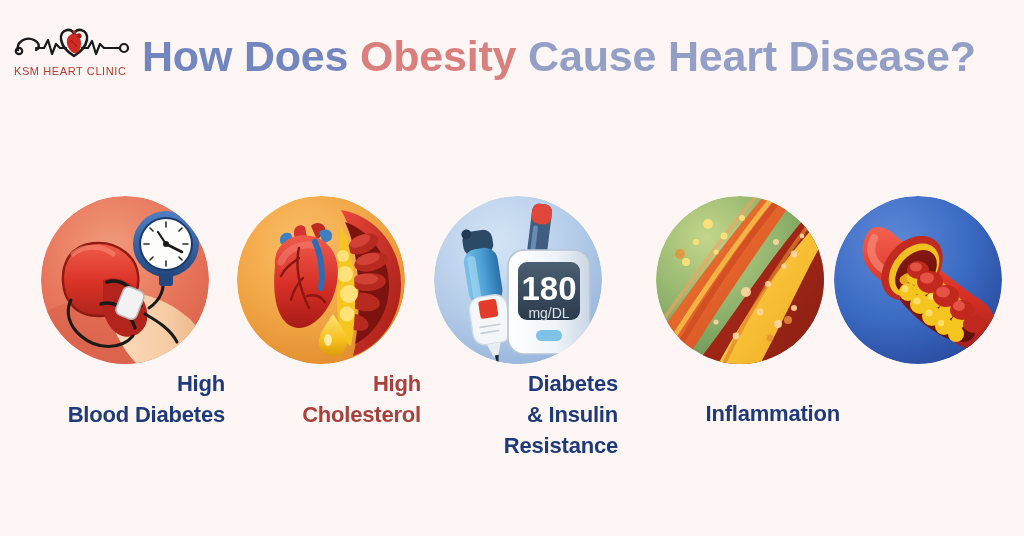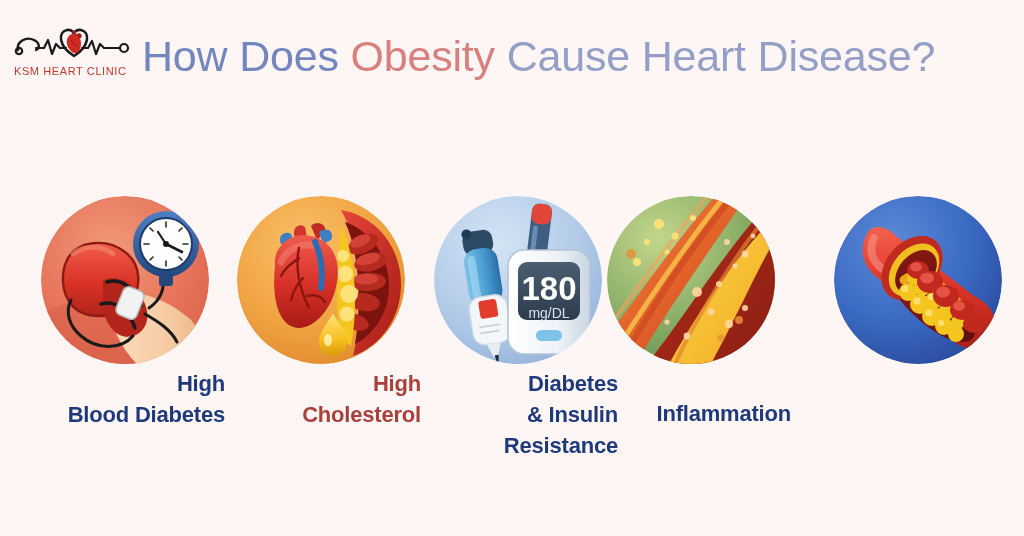--- a/index.html
+++ b/index.html
@@ -50,21 +50,21 @@
     white-space: nowrap;
   }
 
   .title {
     position: absolute;
     left: 142px;
     top: 26px;
     height: 60px;
     line-height: 60px;
     font-size: 43px;
-    font-weight: 400;
+    font-weight: 700;
     white-space: nowrap;
     font-family: "Liberation Sans", sans-serif;
   }
   .title span { letter-spacing: -0.2px; }
   .t-blue   { color: #7386bf; }
   .t-red    { color: #d9807f; }
   .t-light  { color: #939fc6; }
 
   
   .cards {
@@ -76,21 +76,21 @@
   }
   .card {
     position: absolute;
     top: 0;
     width: 200px;
     text-align: right;
   }
   .card-0 { left: 25px; }
   .card-1 { left: 221px; }
   .card-2 { left: 418px; }
-  .card-3 { left: 591px; }
+  .card-3 { left: 640px; }
   .card-4 { left: 818px; }
 
   .circle {
     width: 168px;
     height: 168px;
     margin: 4px auto 0 auto;
     border-radius: 50%;
     position: relative;
     overflow: hidden;
   }

